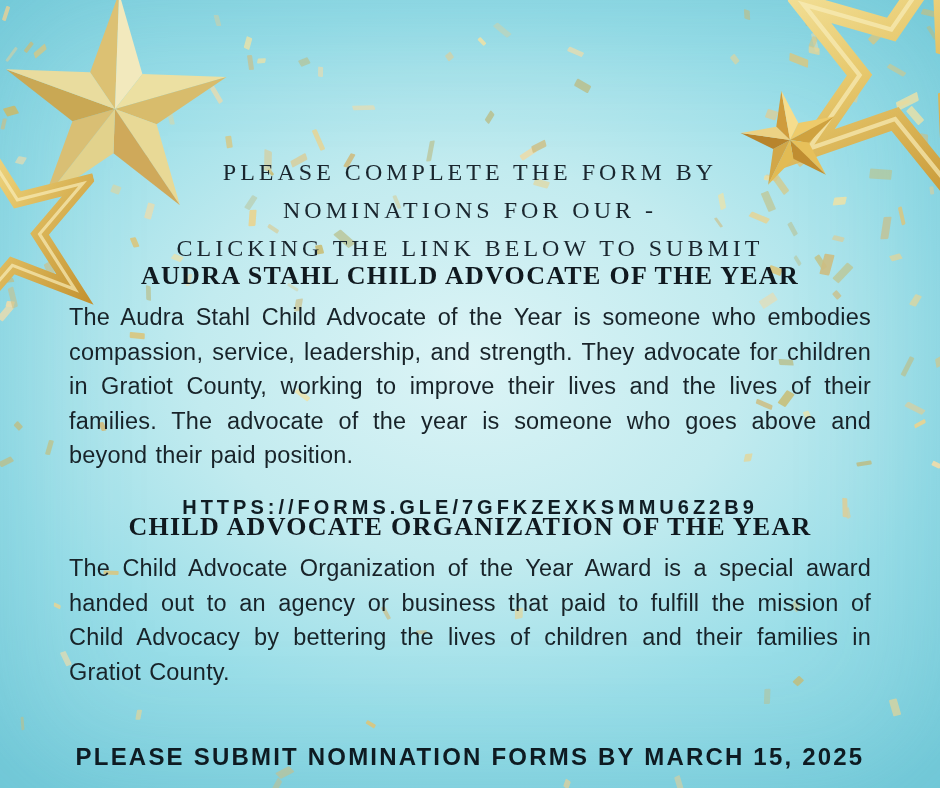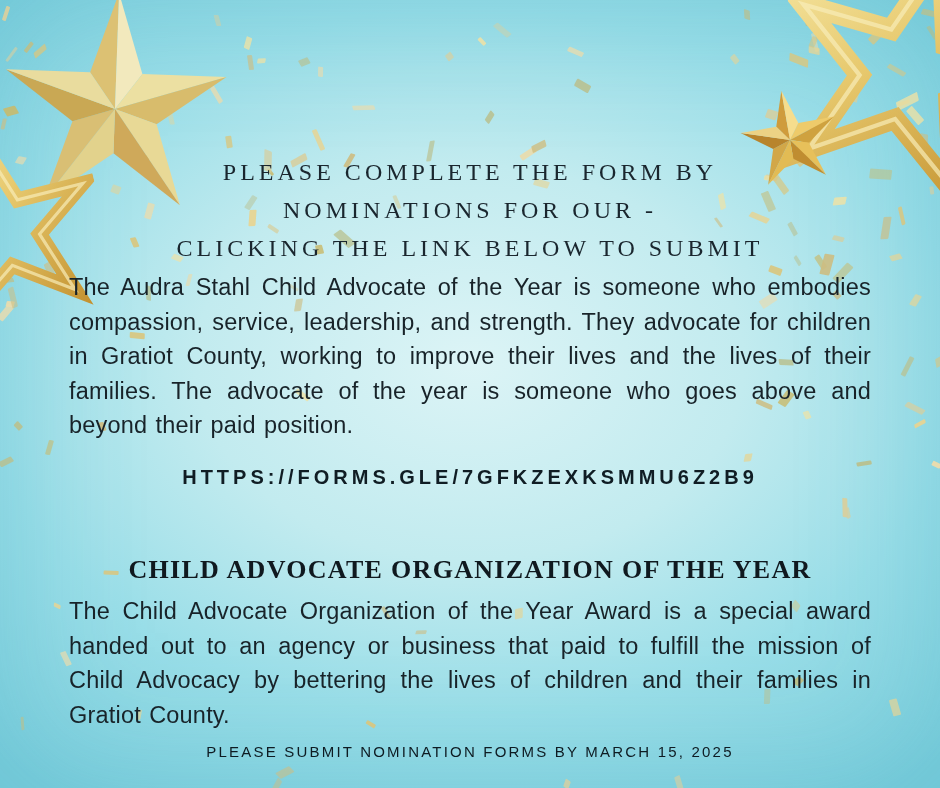--- a/index.html
+++ b/index.html
@@ -18,32 +18,32 @@
 
   
   .intro{position:absolute;top:153px;left:0;right:0;margin:0;
          font-family:Liberation Serif, serif;font-size:24px;line-height:38px;
          letter-spacing:4px;color:#1a262e;}
   .i-line{display:block;white-space:nowrap;}
 
   
   .sec{position:absolute;left:0;right:0;margin:0;}
   .sec1{top:261px;}
-  .sec2{top:512px;margin-top:43px;}
+  .sec2{top:512px;}
   .sec-heading{margin:0;font-family:"Liberation Serif", serif;font-weight:bold;
                font-size:26px;letter-spacing:1.3px;color:#10191f;white-space:nowrap;}
   .body-text{width:802px;margin:9px auto 0;text-align:justify;
              font-size:23.5px;line-height:34.5px;letter-spacing:.2px;word-spacing:1.5px;
              color:#182329;}
   .form-link{display:block;margin-top:20px;font-weight:bold;font-size:20px;
              letter-spacing:4px;color:#101d24;text-decoration:none;white-space:nowrap;cursor:pointer;}
   .sec1 .form-link{margin-top:23px;}
 
   
-  .footer{position:absolute;top:743px;left:0;right:0;font-weight:normal;font-size:15px;
+  .footer{position:absolute;top:743px;left:0;right:0;font-weight:bold;font-size:24px;
           letter-spacing:2.2px;color:#0e1b22;white-space:nowrap;}
 
   
   .star{position:absolute;pointer-events:none;}
   .s-tl{left:-6px;top:-12px;width:242px;height:242px;transform:rotate(2deg);}
   .s-left-outline{left:-96px;top:132px;width:200px;height:200px;transform:rotate(-14deg);}
   .s-tr-outline{left:772px;top:-62px;width:272px;height:272px;transform:rotate(16deg);}
   .s-tr-small{left:738px;top:88px;width:104px;height:104px;transform:rotate(-10deg);}
 
   .cf{position:absolute;border-radius:1px;}
@@ -236,20 +236,21 @@
   <main class="content">
 
 
     <p class="intro">
       <span class="i-line">PLEASE COMPLETE THE FORM BY</span>
       <span class="i-line">NOMINATIONS FOR OUR -</span>
       <span class="i-line">CLICKING THE LINK BELOW TO SUBMIT</span>
     </p>
 
     <section class="sec sec1">
+      <h2 class="sec-heading">AUDRA STAHL CHILD ADVOCATE OF THE YEAR</h2>
       <p class="body-text">The Audra Stahl Child Advocate of the Year is someone who embodies compassion, service, leadership, and strength. They advocate for children in Gratiot County, working to improve their lives and the lives of their families. The advocate of the year is someone who goes above and beyond their paid position.</p>
       <a class="form-link">HTTPS://FORMS.GLE/7GFKZEXKSMMU6Z2B9</a>
     </section>
 
     <section class="sec sec2">
       <h2 class="sec-heading">CHILD ADVOCATE ORGANIZATION OF THE YEAR</h2>
       <p class="body-text">The Child Advocate Organization of the Year Award is a special award handed out to an agency or business that paid to fulfill the mission of Child Advocacy by bettering the lives of children and their families in Gratiot County.</p>
     </section>
 
     <div class="footer">PLEASE SUBMIT NOMINATION FORMS BY MARCH 15, 2025</div>

